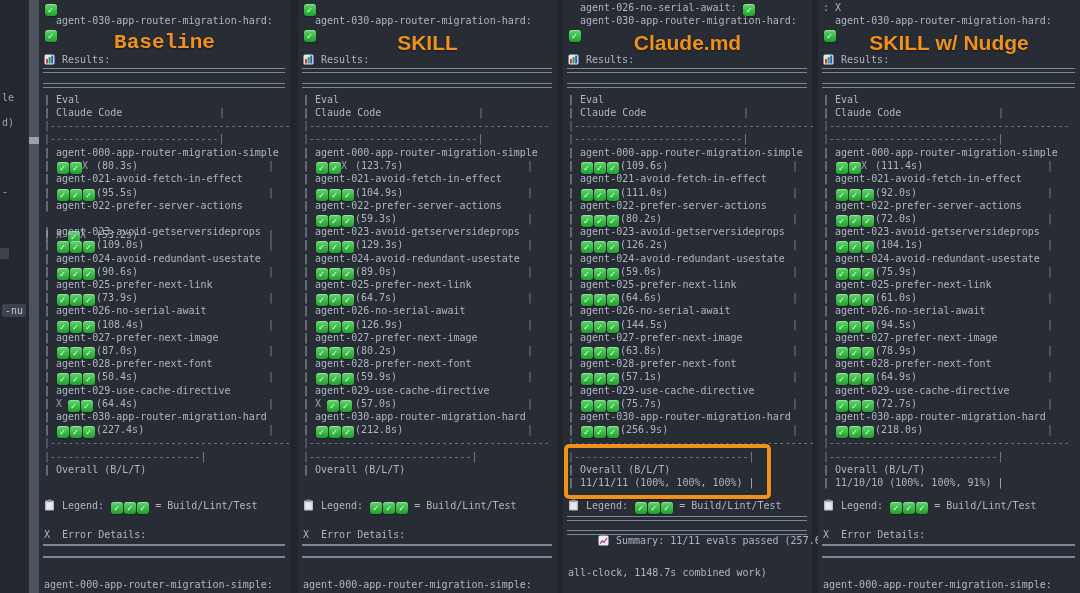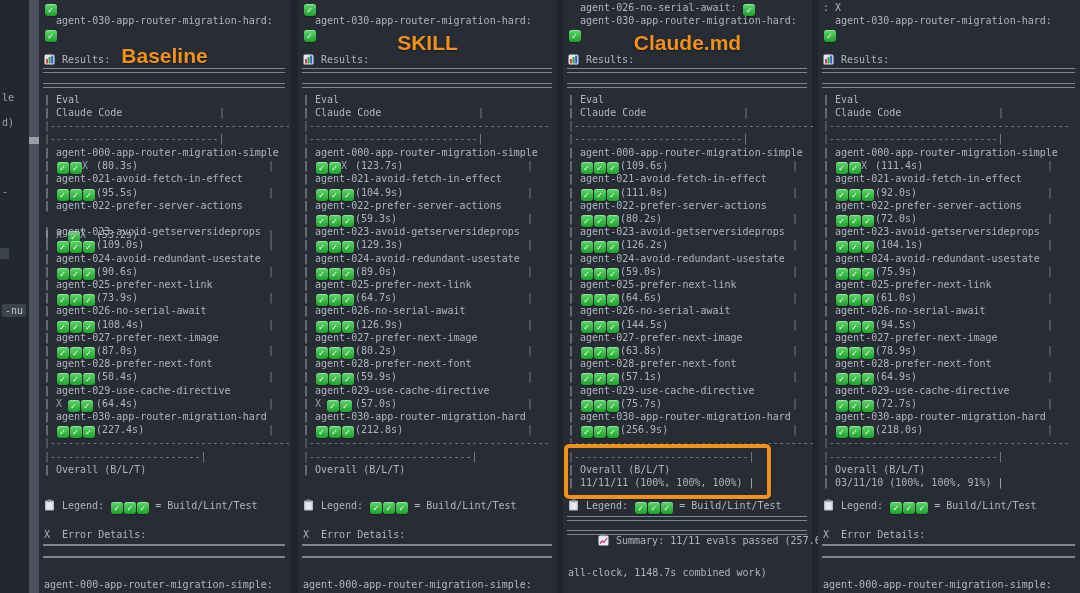--- a/index.html
+++ b/index.html
@@ -45,21 +45,21 @@
       <div class="gfrag " style="top: 305px;"><span class="gchip">-nu</span></div>
     </div>
   <div class="scrollbar">
     <div class="scroll-notch"></div>
   </div>
   <div id="panes">
       <div class="pane" style="left: 39px; width: 251px;">
         <div class="tl" style="top: 1px;"><span class="chk">✓</span></div>
         <div class="tl" style="top: 14px;">  agent-030-app-router-migration-hard:</div>
         <div class="tl" style="top: 27px;"><span class="chk">✓</span></div>
-        <div class="pane-title" style="top: 44px;">Baseline</div>
+        <div class="pane-title" style="top: 31px; font-family: Liberation Mono, monospace;">Baseline</div>
         <div class="tl" style="top: 53px;"><span class="icon"><svg width="11" height="11">
               <rect x="0.5" y="0.5" width="10" height="10" rx="1.5" fill="#dfe5ee"></rect>
               <rect x="2" y="5" width="2" height="4.5" fill="#d04040"></rect>
               <rect x="4.6" y="3" width="2" height="6.5" fill="#2f9e44"></rect>
               <rect x="7.2" y="1.6" width="2" height="7.9" fill="#2a5bd7"></rect>
             </svg></span>Results:</div>
         <div class="sep-double" style="top: 68px;"></div>
         <div class="sep-double" style="top: 83px;"></div>
         <div class="tl" style="top: 93px;">| Eval</div>
         <div class="tl" style="top: 106px;">| Claude Code<span class="endpipe" style="left: 175px;">|</span></div>
@@ -206,20 +206,21 @@
         <div class="tl" style="top: 534px; margin-left: 30px;"><span class="icon"><svg width="11" height="11">
               <rect x="0.5" y="0.5" width="10" height="10" rx="1.5" fill="#e8edf4"></rect>
               <polyline points="2,8.5 4.3,6 6,7.3 9,3" stroke="#d6336c" stroke-width="1.3" fill="none"></polyline>
             </svg></span>Summary: 11/11 evals passed (257.6s w</div>
         <div class="tl" style="top: 566px;">all-clock, 1148.7s combined work)</div>
       </div>
       <div class="pane" style="left: 818px; width: 262px;">
         <div class="tl" style="top: 1px;">: X</div>
         <div class="tl" style="top: 14px;">  agent-030-app-router-migration-hard:</div>
         <div class="tl" style="top: 27px;"><span class="chk">✓</span></div>
+        <div class="pane-title" style="top: 31px;">SKILL w/ Nudge</div>
         <div class="tl" style="top: 53px;"><span class="icon"><svg width="11" height="11">
               <rect x="0.5" y="0.5" width="10" height="10" rx="1.5" fill="#dfe5ee"></rect>
               <rect x="2" y="5" width="2" height="4.5" fill="#d04040"></rect>
               <rect x="4.6" y="3" width="2" height="6.5" fill="#2f9e44"></rect>
               <rect x="7.2" y="1.6" width="2" height="7.9" fill="#2a5bd7"></rect>
             </svg></span>Results:</div>
         <div class="sep-double" style="top: 68px;"></div>
         <div class="sep-double" style="top: 83px;"></div>
         <div class="tl" style="top: 93px;">| Eval</div>
         <div class="tl" style="top: 106px;">| Claude Code<span class="endpipe" style="left: 175px;">|</span></div>
@@ -243,21 +244,21 @@
         <div class="tl" style="top: 344px;">| <span class="chk">✓</span><span class="chk">✓</span><span class="chk">✓</span><span class="time">(78.9s)</span><span class="endpipe" style="left: 224px;">|</span></div>
         <div class="tl" style="top: 357.2px;">| agent-028-prefer-next-font</div>
         <div class="tl" style="top: 370.4px;">| <span class="chk">✓</span><span class="chk">✓</span><span class="chk">✓</span><span class="time">(64.9s)</span><span class="endpipe" style="left: 224px;">|</span></div>
         <div class="tl" style="top: 383.6px;">| agent-029-use-cache-directive</div>
         <div class="tl" style="top: 396.8px;">| <span class="chk">✓</span><span class="chk">✓</span><span class="chk">✓</span><span class="time">(72.7s)</span><span class="endpipe" style="left: 224px;">|</span></div>
         <div class="tl" style="top: 410px;">| agent-030-app-router-migration-hard</div>
         <div class="tl" style="top: 423.2px;">| <span class="chk">✓</span><span class="chk">✓</span><span class="chk">✓</span><span class="time">(218.0s)</span><span class="endpipe" style="left: 224px;">|</span></div>
         <div class="tl dash" style="top: 436.4px;">|----------------------------------------</div>
         <div class="tl dash" style="top: 449.6px;">|----------------------------|</div>
         <div class="tl" style="top: 462.8px;">| Overall (B/L/T)</div>
-        <div class="tl" style="top: 476px;">| 03/11/10 (100%, 100%, 91%) |</div>
+        <div class="tl" style="top: 476px;">| 11/10/10 (100%, 100%, 91%) |</div>
         <div class="tl" style="top: 499px;"><span class="icon"><svg width="11" height="12">
               <rect x="1" y="1.5" width="9" height="10" rx="1" fill="#b9bec6"></rect>
               <rect x="2.3" y="3.2" width="6.4" height="7.3" fill="#e6e9ee"></rect>
               <rect x="3.5" y="0.5" width="4" height="2.6" rx="0.9" fill="#8f959e"></rect>
             </svg></span>Legend: <span class="chk">✓</span><span class="chk">✓</span><span class="chk">✓</span> = Build/Lint/Test</div>
         <div class="tl" style="top: 528px;">X  Error Details:</div>
         <div class="sep-single" style="top: 544px;"></div>
         <div class="sep-single" style="top: 556px;"></div>
         <div class="tl" style="top: 578px;">agent-000-app-router-migration-simple:</div>
       </div>

